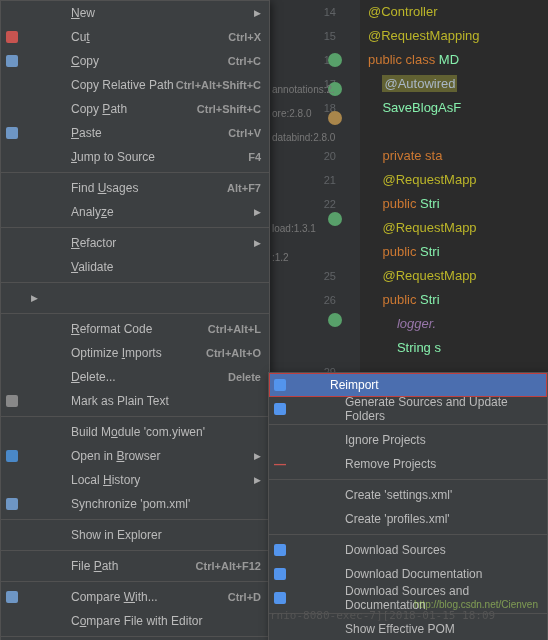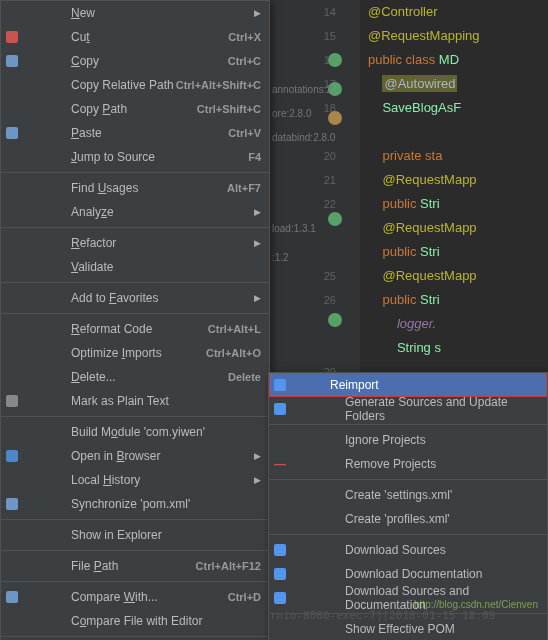--- a/index.html
+++ b/index.html
@@ -174,21 +174,20 @@
     <div class="menu-sep"></div>
     <div class="menu-item">
       <span class="label"><span class="u">R</span>efactor</span>
       <span class="arrow">▶</span>
     </div>
     <div class="menu-item">
       <span class="label"><span class="u">V</span>alidate</span>
     </div>
     <div class="menu-sep"></div>
     <div class="menu-item">
-      <span class="label">Add to <span class="u">F</span>avorites</span>
       <span class="arrow">▶</span>
     </div>
     <div class="menu-sep"></div>
     <div class="menu-item">
       <span class="label"><span class="u">R</span>eformat Code</span>
       <span class="sc">Ctrl+Alt+L</span>
     </div>
     <div class="menu-item">
       <span class="label">Optimize <span class="u">I</span>mports</span>
       <span class="sc">Ctrl+Alt+O</span>

